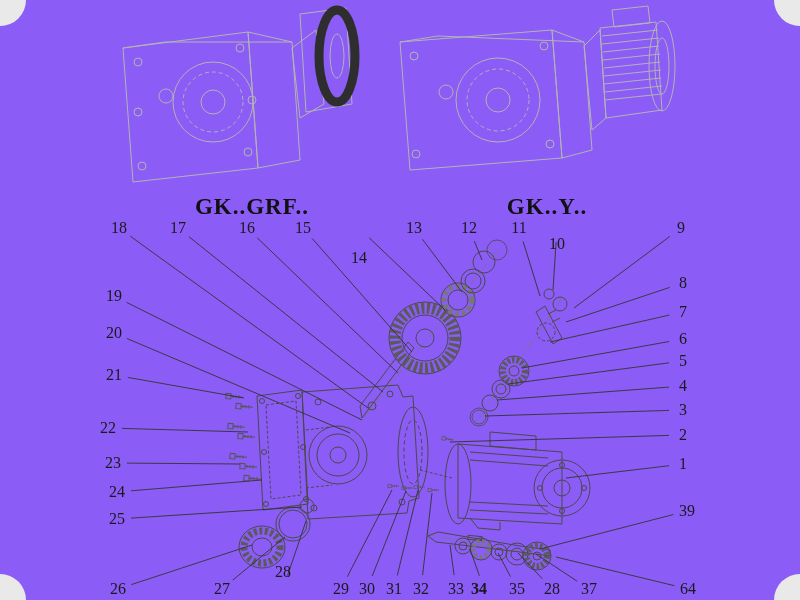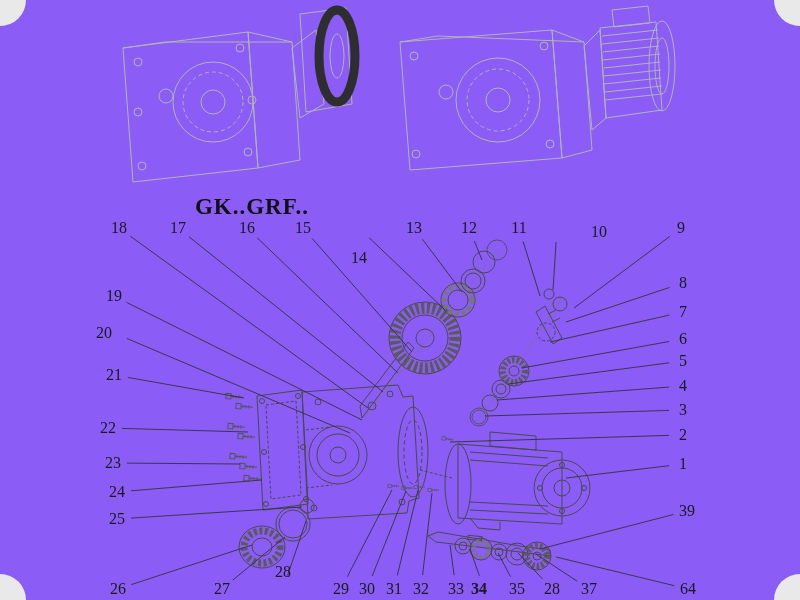--- a/index.html
+++ b/index.html
@@ -240,43 +240,44 @@
       <line x1="422.6" y1="575.1" x2="432" y2="493" class="leader"></line>
       <line x1="454.1" y1="575.1" x2="450" y2="545" class="leader"></line>
       <line x1="479.4" y1="575.8" x2="470" y2="549" class="leader"></line>
       <line x1="510.5" y1="576.6" x2="498" y2="553" class="leader"></line>
       <line x1="542.4" y1="578.8" x2="518" y2="553" class="leader"></line>
       <line x1="577.3" y1="581.3" x2="536" y2="554" class="leader"></line>
       <line x1="674.4" y1="585.7" x2="556" y2="557" class="leader"></line>
     </svg>
 
   <div class="model-label left">GK..GRF..</div>
+  <div class="model-label right">GK..Y..</div>
 
   <div class="overlay">
       <span class="callout" style="left: 119px; top: 228px;">18</span>
       <span class="callout" style="left: 178px; top: 228px;">17</span>
       <span class="callout" style="left: 247px; top: 228px;">16</span>
       <span class="callout" style="left: 303px; top: 228px;">15</span>
       <span class="callout" style="left: 359px; top: 228px; margin-top: 30px;">14</span>
       <span class="callout" style="left: 414px; top: 228px;">13</span>
       <span class="callout" style="left: 469px; top: 228px;">12</span>
       <span class="callout" style="left: 519px; top: 228px;">11</span>
-      <span class="callout" style="left: 557px; top: 232px; margin-left: 42px;">10</span>
+      <span class="callout" style="left: 557px; top: 244px;">10</span>
       <span class="callout" style="left: 681px; top: 228px;">9</span>
       <span class="callout" style="left: 683px; top: 283px;">8</span>
       <span class="callout" style="left: 683px; top: 312px;">7</span>
       <span class="callout" style="left: 683px; top: 339px;">6</span>
       <span class="callout" style="left: 683px; top: 361px;">5</span>
       <span class="callout" style="left: 683px; top: 386px;">4</span>
       <span class="callout" style="left: 683px; top: 410px;">3</span>
       <span class="callout" style="left: 683px; top: 435px;">2</span>
       <span class="callout" style="left: 683px; top: 464px;">1</span>
       <span class="callout" style="left: 687px; top: 511px;">39</span>
       <span class="callout" style="left: 114px; top: 296px;">19</span>
-      <span class="callout" style="left: 104px; top: 333px;">20</span>
+      <span class="callout" style="left: 114px; top: 333px;">20</span>
       <span class="callout" style="left: 114px; top: 375px;">21</span>
       <span class="callout" style="left: 108px; top: 428px;">22</span>
       <span class="callout" style="left: 113px; top: 463px;">23</span>
       <span class="callout" style="left: 117px; top: 492px;">24</span>
       <span class="callout" style="left: 117px; top: 519px;">25</span>
       <span class="callout" style="left: 118px; top: 589px;">26</span>
       <span class="callout" style="left: 222px; top: 589px;">27</span>
       <span class="callout" style="left: 283px; top: 572px; text-align: center;">28</span>
       <span class="callout" style="left: 341px; top: 589px;">29</span>
       <span class="callout" style="left: 367px; top: 589px;">30</span>

